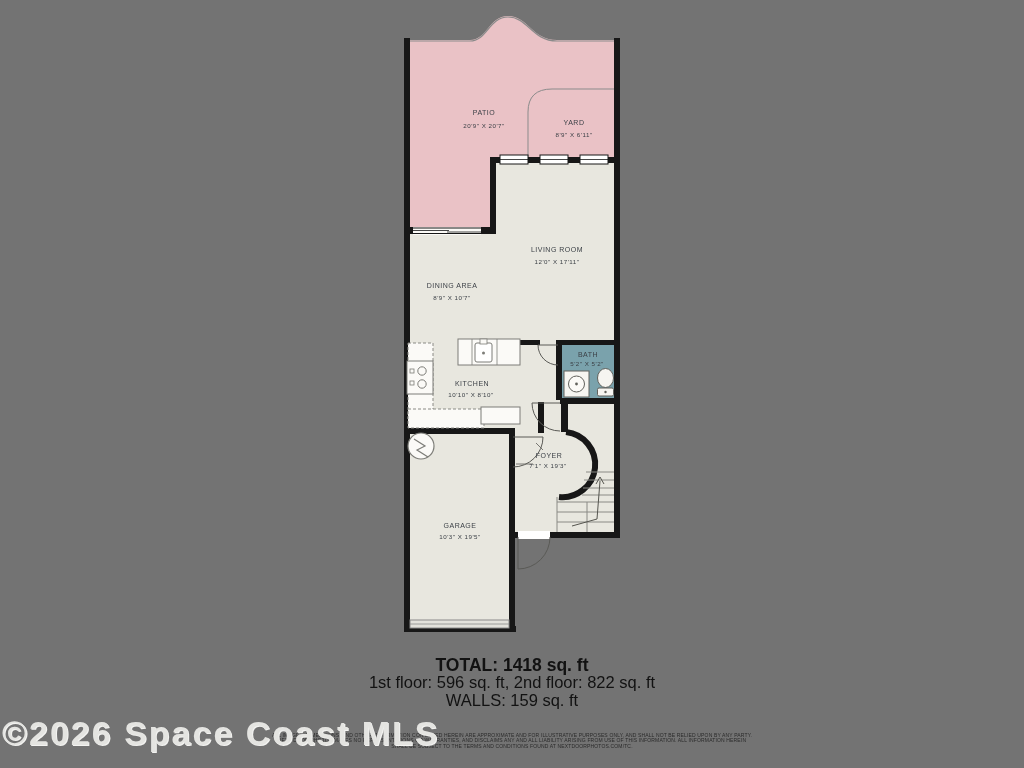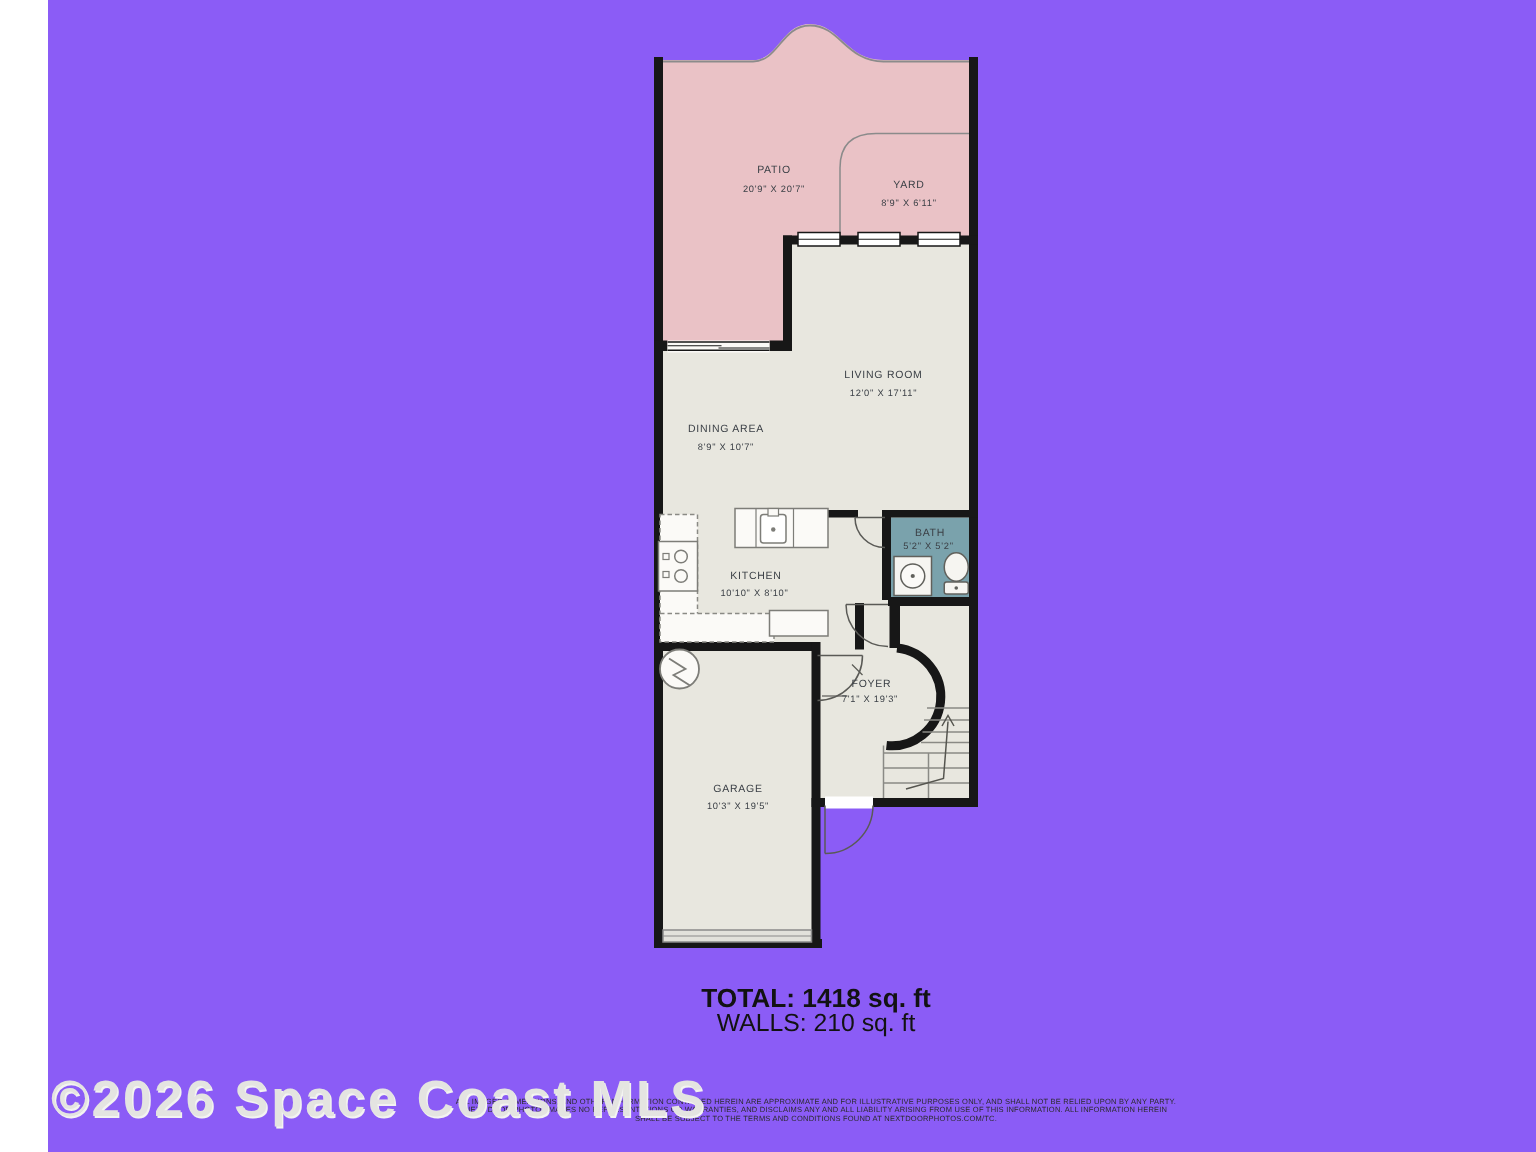--- a/index.html
+++ b/index.html
@@ -1,18 +1,18 @@
 <!DOCTYPE html>
 <html><head>
 <meta charset="utf-8">
 <style>
   html,body{margin:0;padding:0;background:#ffffff;}
   body{width:1024px;height:768px;position:relative;overflow:hidden;
        font-family:"Liberation Sans", sans-serif;}
-  .canvas{position:absolute;inset:0;background:#8b5cf6;margin-left:32px;}
+  .canvas{position:absolute;inset:0;background:#737373;}
   svg{position:absolute;left:0;top:0;}
   .plan-label{font-family:"Liberation Sans", sans-serif;fill:#3c4147;letter-spacing:.5px;}
   .summary{position:absolute;left:0;top:656px;width:1024px;text-align:center;color:#121212;}
   .summary .total{font-size:17.5px;font-weight:bold;line-height:18px;}
   .summary .line{font-size:16.5px;line-height:17.5px;}
   .disclaimer{position:absolute;left:0;top:733px;width:1024px;text-align:center;
               font-size:5px;line-height:5.3px;color:#2a2a2a;letter-spacing:.15px;}
   .watermark{position:absolute;left:2px;top:714px;font-size:34px;color:#e4e4e1;
              letter-spacing:2px;font-family:"Liberation Sans", sans-serif;
              text-shadow:1px 1px 0 #f3f3f1;font-weight:bold;}
@@ -177,21 +177,22 @@
     <text class="plan-label" x="587" y="366" font-size="6.2">5'2" X 5'2"</text>
     <text class="plan-label" x="549" y="458" font-size="7">FOYER</text>
     <text class="plan-label" x="548" y="468" font-size="6.2">7'1" X 19'3"</text>
     <text class="plan-label" x="460" y="528" font-size="7">GARAGE</text>
     <text class="plan-label" x="460" y="539" font-size="6.2">10'3" X 19'5"</text>
   </g>
 </svg>
 
   <div class="summary">
     <div class="total">TOTAL: 1418 sq. ft</div>
-    <div class="line">WALLS: 210 sq. ft</div>
+    <div class="line">1st floor: 596 sq. ft, 2nd floor: 822 sq. ft</div>
+    <div class="line">WALLS: 159 sq. ft</div>
   </div>
 
   <div class="disclaimer">
     <div>ALL IMAGES, DIMENSIONS, AND OTHER INFORMATION CONTAINED HEREIN ARE APPROXIMATE AND FOR ILLUSTRATIVE PURPOSES ONLY, AND SHALL NOT BE RELIED UPON BY ANY PARTY.</div>
     <div>NEXT DOOR PHOTOS MAKES NO REPRESENTATIONS OR WARRANTIES, AND DISCLAIMS ANY AND ALL LIABILITY ARISING FROM USE OF THIS INFORMATION. ALL INFORMATION HEREIN</div>
     <div>SHALL BE SUBJECT TO THE TERMS AND CONDITIONS FOUND AT NEXTDOORPHOTOS.COM/TC.</div>
   </div>
 
   <div class="watermark">©2026 Space Coast MLS</div>
 

